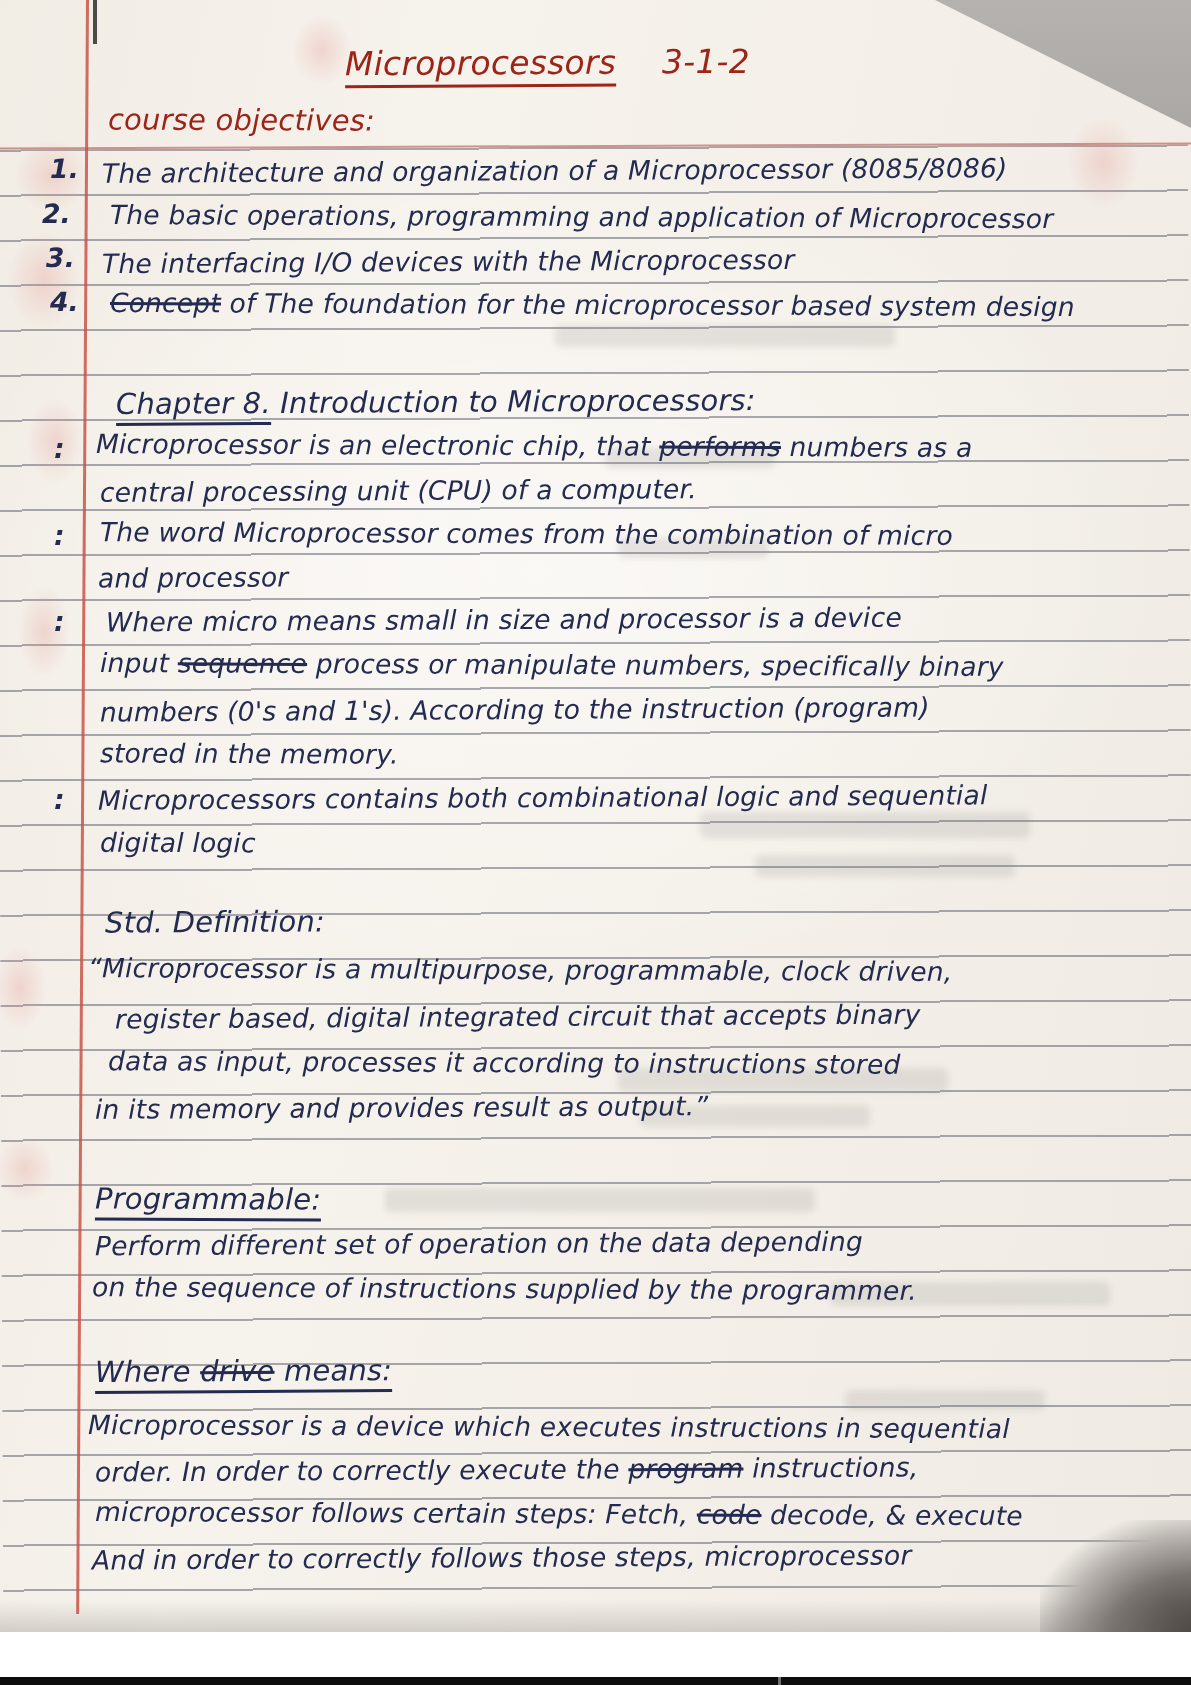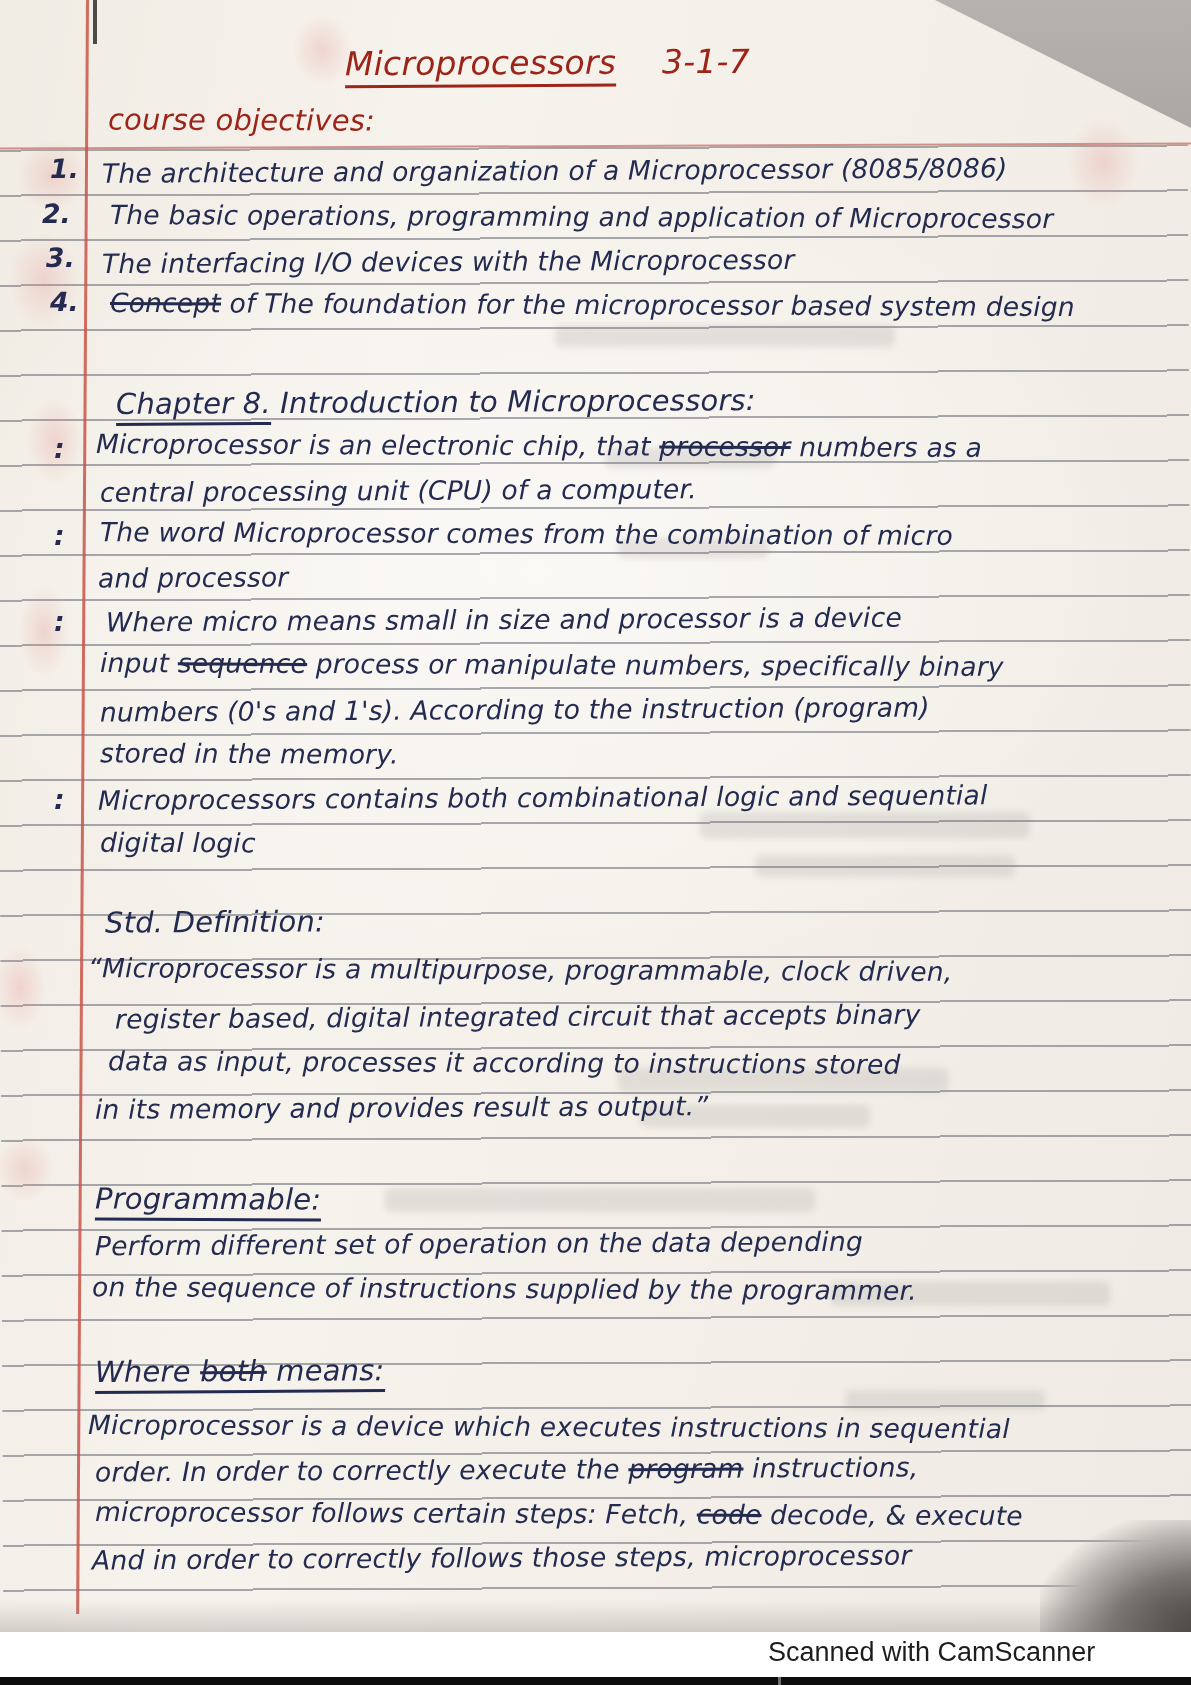--- a/index.html
+++ b/index.html
@@ -78,21 +78,21 @@
   <div class="ghost" style="left:618px;top:538px;width:150px;height:20px"></div>
   <div class="ghost" style="left:700px;top:812px;width:330px;height:26px"></div>
   <div class="ghost" style="left:755px;top:855px;width:260px;height:22px"></div>
   <div class="ghost" style="left:618px;top:1068px;width:330px;height:24px"></div>
   <div class="ghost" style="left:640px;top:1105px;width:230px;height:22px"></div>
   <div class="ghost" style="left:385px;top:1188px;width:430px;height:24px"></div>
   <div class="ghost" style="left:830px;top:1282px;width:280px;height:24px"></div>
   <div class="ghost" style="left:845px;top:1390px;width:200px;height:20px"></div>
 
   <div class="hw red title t-a" style="left:345px;top:44px">
-    <span class="u">Microprocessors</span><span class="code-gap">3-1-7</span>
+    <span class="u">Microprocessors</span><span class="code-gap">3-1-2</span>
   </div>
 
   <div class="hw red h t-b" style="left:108px;top:104px">course objectives:</div>
 
   <div class="hw marker t-a" style="left:50px;top:154px">1.</div>
   <div class="hw t-a" style="left:102px;top:156px">The architecture and organization of a Microprocessor (8085/8086)</div>
 
   <div class="hw marker t-b" style="left:42px;top:199px">2.</div>
   <div class="hw t-b" style="left:110px;top:202px">The basic operations, programming and application of Microprocessor</div>
 
@@ -103,21 +103,21 @@
   <div class="hw t-b" style="left:110px;top:290px">
     <span></span><span class="strike">Concept</span><span> of The foundation for the microprocessor based system design</span>
   </div>
 
   <div class="hw h t-a" style="left:116px;top:386px">
     <span class="u">Chapter 8.</span><span>  Introduction to Microprocessors:</span>
   </div>
 
   <div class="hw marker" style="left:54px;top:434px">:</div>
   <div class="hw t-b" style="left:96px;top:431px">
-    <span>Microprocessor is an electronic chip, that </span><span class="strike">processor</span><span> numbers as a</span>
+    <span>Microprocessor is an electronic chip, that </span><span class="strike">performs</span><span> numbers as a</span>
   </div>
   <div class="hw t-a" style="left:100px;top:476px">central processing unit (CPU) of a computer.</div>
 
   <div class="hw marker" style="left:54px;top:521px">:</div>
   <div class="hw t-b" style="left:100px;top:519px">The word Microprocessor comes from the combination of micro</div>
   <div class="hw t-a" style="left:98px;top:563px">and processor</div>
 
   <div class="hw marker" style="left:54px;top:607px">:</div>
   <div class="hw t-a" style="left:106px;top:605px">Where micro means small in size and processor is a device</div>
   <div class="hw t-b" style="left:100px;top:650px">
@@ -136,34 +136,33 @@
   <div class="hw t-b" style="left:108px;top:1048px">data as input, processes it according to instructions stored</div>
   <div class="hw t-a" style="left:95px;top:1093px">in its memory and provides result as output.”</div>
 
   <div class="hw h t-b" style="left:95px;top:1183px">
     <span class="u">Programmable:</span>
   </div>
   <div class="hw t-a" style="left:95px;top:1229px">Perform different set of operation on the data depending</div>
   <div class="hw t-b" style="left:92px;top:1274px">on the sequence of instructions supplied by the programmer.</div>
 
   <div class="hw h t-a" style="left:95px;top:1355px">
-    <span class="u"><span>Where </span><span class="strike">both</span><span> means:</span></span>
+    <span class="u"><span>Where </span><span class="strike">drive</span><span> means:</span></span>
   </div>
   <div class="hw t-b" style="left:88px;top:1412px">Microprocessor is a device which executes instructions in sequential</div>
   <div class="hw t-a" style="left:95px;top:1455px">
     <span>order. In order to correctly execute the </span><span class="strike">program</span><span> instructions,</span>
   </div>
   <div class="hw t-b" style="left:95px;top:1499px">
     <span>microprocessor follows certain steps: Fetch, </span><span class="strike">code</span><span> decode, &amp; execute</span>
   </div>
   <div class="hw t-a" style="left:92px;top:1543px">And in order to correctly follows those steps, microprocessor</div>
 
   <div class="corner-tr-edge"></div>
   <div class="corner-tr"></div>
   <div class="corner-br"></div>
   <div class="paper-bottom-edge"></div>
 
   <div class="scan-strip"></div>
-  <div class="credit">Scanned with CamScanner</div>
   <div class="bottom-bar"></div>
   <div class="bottom-bar-gap"></div>
 
 </div>
 
 </body></html>

